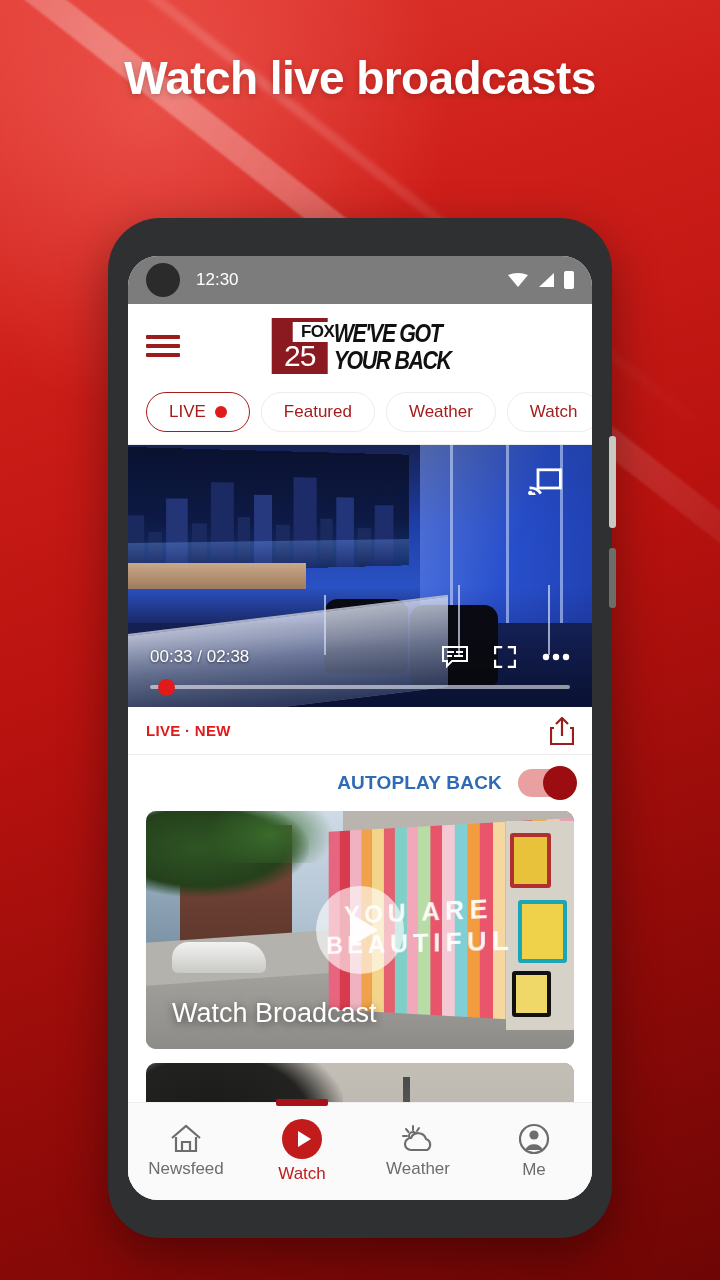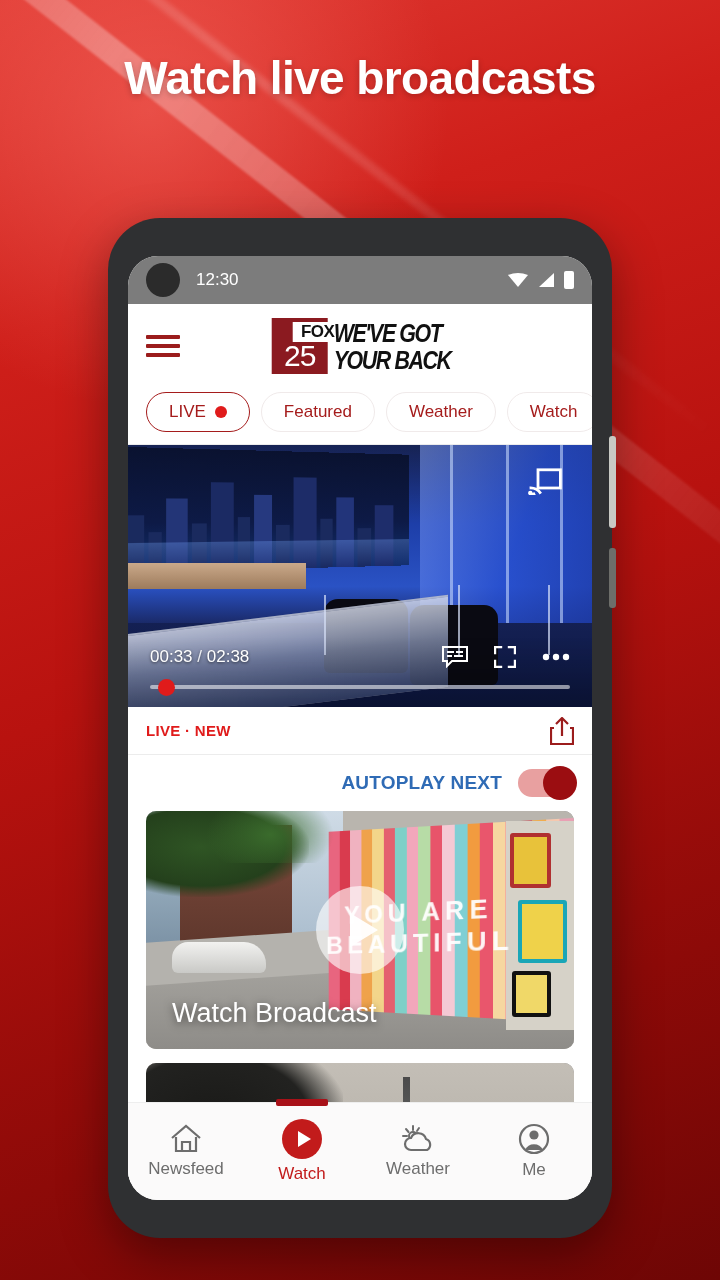--- a/index.html
+++ b/index.html
@@ -601,21 +601,21 @@
     <div class="meta-row">
       <div class="meta-live">LIVE · NEW</div>
       <svg class="share-icon" width="24" height="28" viewBox="0 0 24 28">
         <path d="M4 11 H1 V27 H23 V11 H20" fill="none" stroke="#9b1c1c" stroke-width="2.2"></path>
         <path d="M12 1 V19" fill="none" stroke="#9b1c1c" stroke-width="2.2"></path>
         <path d="M6 7 L12 1 L18 7" fill="none" stroke="#9b1c1c" stroke-width="2.2" stroke-linejoin="round"></path>
       </svg>
     </div>
 
     <div class="autoplay-row">
-      <div class="autoplay-label">AUTOPLAY NEXT</div>
+      <div class="autoplay-label">AUTOPLAY BACK</div>
       <div class="toggle">
         <div class="toggle-knob"></div>
       </div>
     </div>
 
     <div class="feed">
       <div class="card">
         <div class="mural">
           <div class="mural-sky"></div>
           <div class="mural-bldg2"></div>

